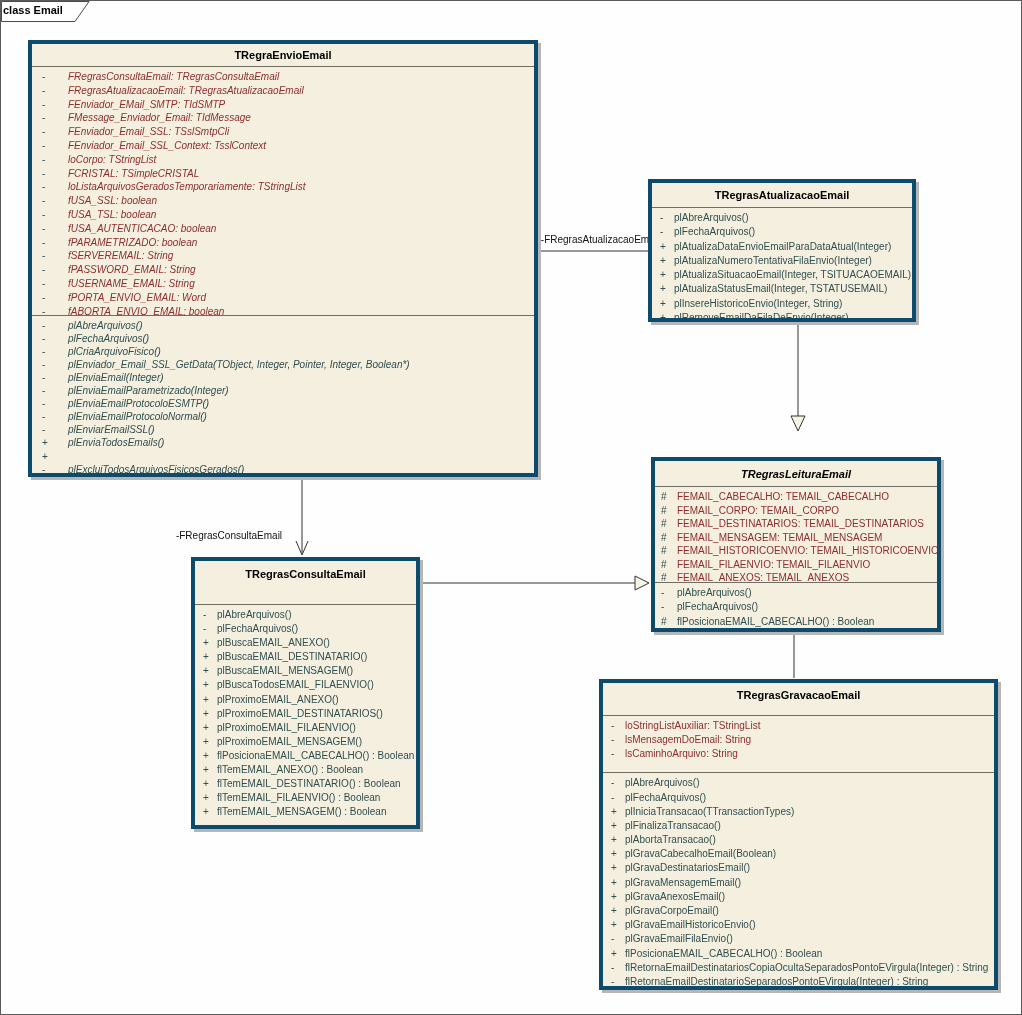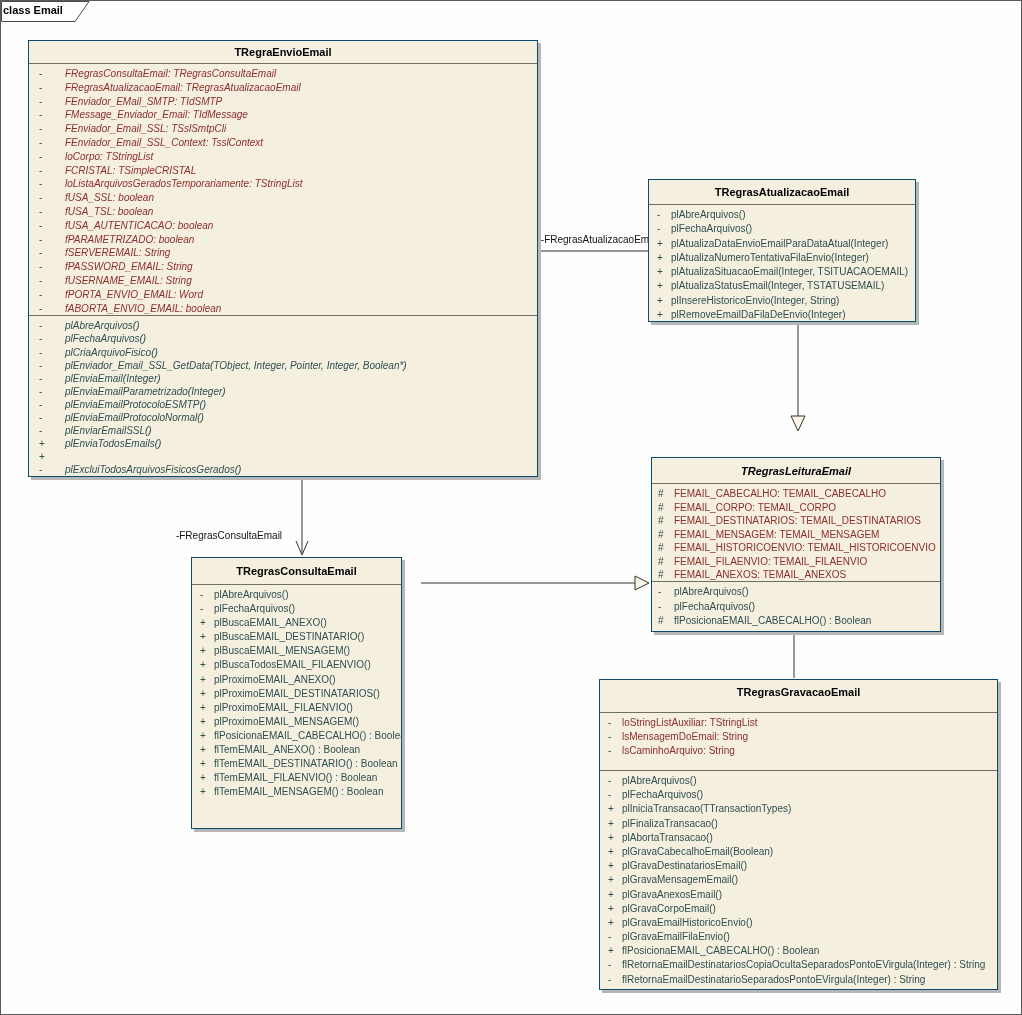--- a/index.html
+++ b/index.html
@@ -16,21 +16,21 @@
   #connectors{position:absolute;left:0;top:0;width:1022px;height:1015px;}
   #connectors line, #connectors polyline{stroke:#333;stroke-width:1;fill:none;}
   #connectors polygon{stroke:#333;stroke-width:1;fill:#f8f3e5;}
   
   .conn-label{position:absolute;font-size:10px;color:#111;white-space:nowrap;text-align:center;}
   #lbl-atualizacao{left:532px;top:233px;width:134px;}
   #lbl-consulta{left:172px;top:529px;width:112px;}
   
   .uml-class{
     position:absolute;box-sizing:border-box;background:#f5efdf;
-    border:1px solid #0c4a6e;box-shadow:3px 3px 0 #b6b6b6;
+    border:4px solid #0c4a6e;box-shadow:3px 3px 0 #b6b6b6;
     display:flex;flex-direction:column;overflow:hidden;
   }
   .cls-title{
     flex:0 0 auto;text-align:center;font-size:11px;font-weight:bold;color:#000;
     display:flex;align-items:center;justify-content:center;
   }
   .cls-title.abstract{font-style:italic;}
   .compartment{box-sizing:border-box;border-top:1px solid #6e6e62;padding-top:3px;overflow:hidden;}
   .compartment.fill{flex:1 1 auto;}
   .member{position:relative;font-size:10px;white-space:nowrap;overflow:hidden;}
@@ -54,21 +54,21 @@
   #cls-atualizacao .ops .member{height:14.3px;line-height:14.3px;}
 
   #cls-leitura{left:650px;top:456px;width:290px;height:175px;}
   #cls-leitura .cls-title{height:25px;}
   #cls-leitura .attrs{height:98px;}
   #cls-leitura .attrs .member{height:13.5px;line-height:13.5px;}
   #cls-leitura .ops .member{height:14.5px;line-height:14.5px;}
   #cls-leitura .member .vis{left:6px;}
   #cls-leitura .member .txt{}
 
-  #cls-consulta{left:190px;top:556px;width:211px;height:272px;}
+  #cls-consulta{left:190px;top:556px;width:229px;height:272px;gap:17px;}
   #cls-consulta .cls-title{height:26px;}
   #cls-consulta .ops .member{height:14.1px;line-height:14.1px;}
 
   #cls-gravacao{left:598px;top:678px;width:399px;height:311px;gap:8px;}
   #cls-gravacao .cls-title{height:24px;}
   #cls-gravacao .attrs{height:50px;}
   #cls-gravacao .attrs .member{height:14px;line-height:14px;}
   #cls-gravacao .ops .member{height:14.2px;line-height:14.2px;}
 </style>
 </head>

